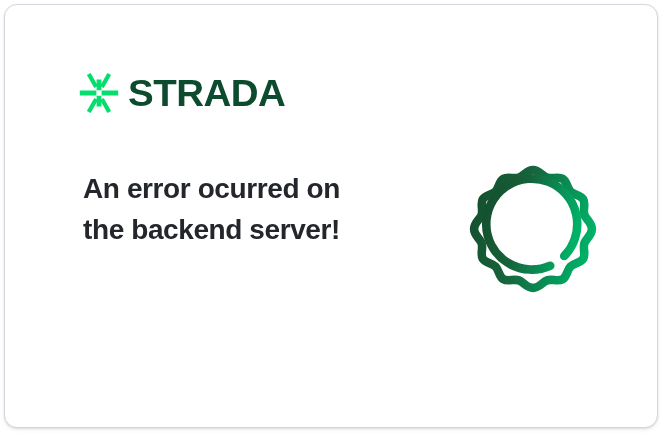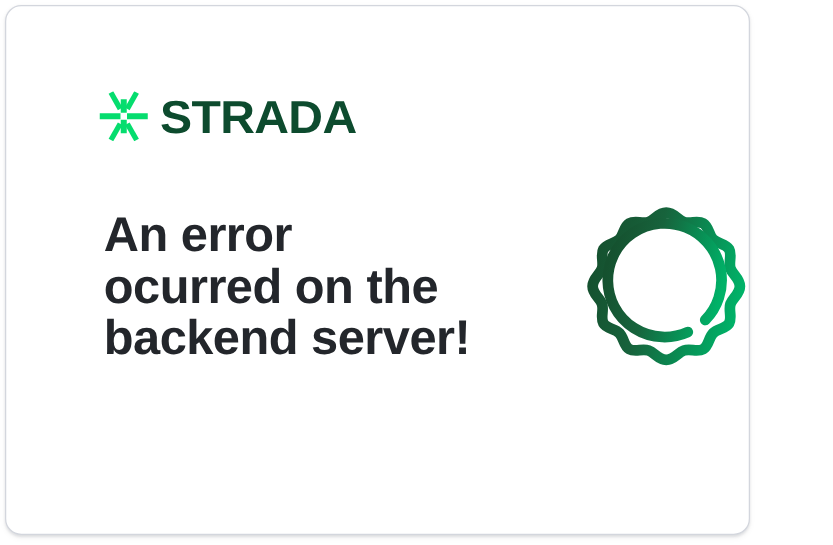--- a/index.html
+++ b/index.html
@@ -21,21 +21,21 @@
     width: 666px;
     height: 436px;
     background: #ffffff;
   }
 
   
   .card {
     position: absolute;
     left: 4px;
     top: 4px;
-    width: 596px;
+    width: 654px;
     height: 424px;
     box-sizing: border-box;
     background: #ffffff;
     border: 1px solid #d3d6dd;
     border-radius: 13px;
     box-shadow: 0 1px 2px rgba(24, 28, 40, 0.10),
                 0 2px 5px rgba(24, 28, 40, 0.05);
     overflow: hidden;
   }
 
@@ -68,21 +68,21 @@
   }
 
   
   .headline {
     position: absolute;
     left: 78px;
     top: 163px;
     width: 300px;
     margin: 0;
     font-family: "Liberation Sans", sans-serif;
-    font-size: 39px;
+    font-size: 28px;
     line-height: 41px;
     font-weight: 700;
     letter-spacing: -0.4px;
     color: #23262b;
   }
 
   
   .gear-wrap {
     position: absolute;
     left: 441px;

